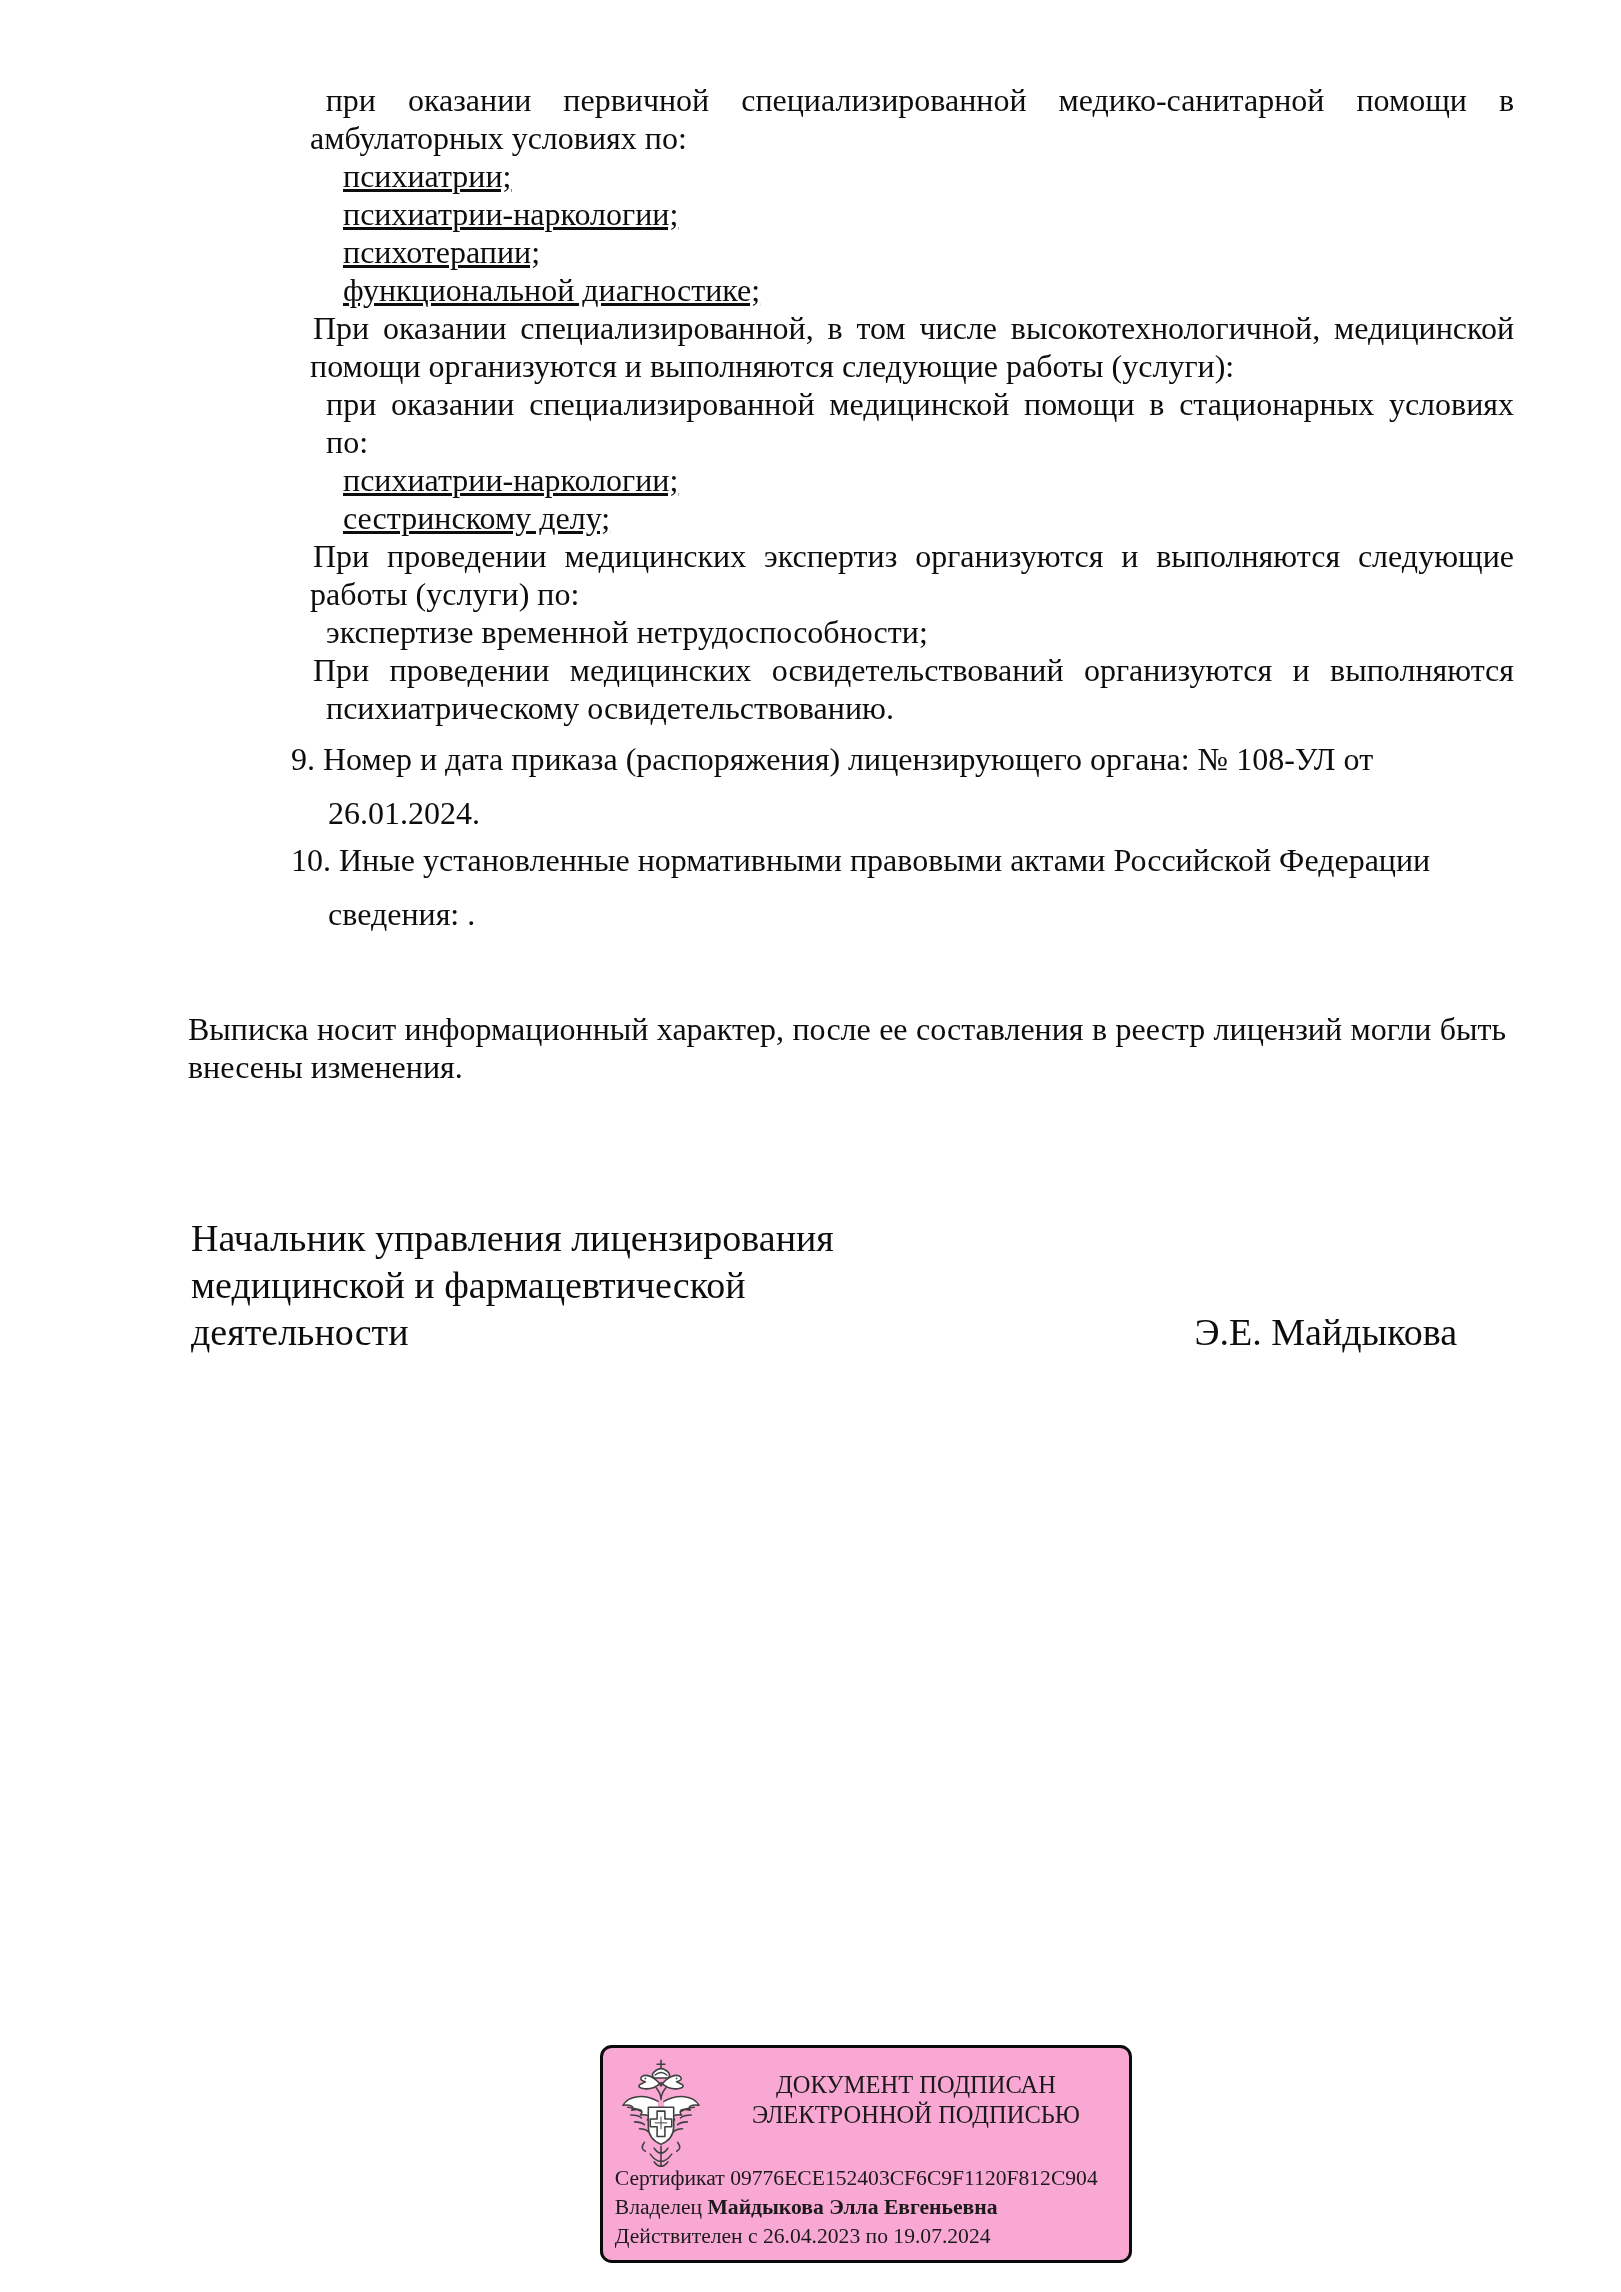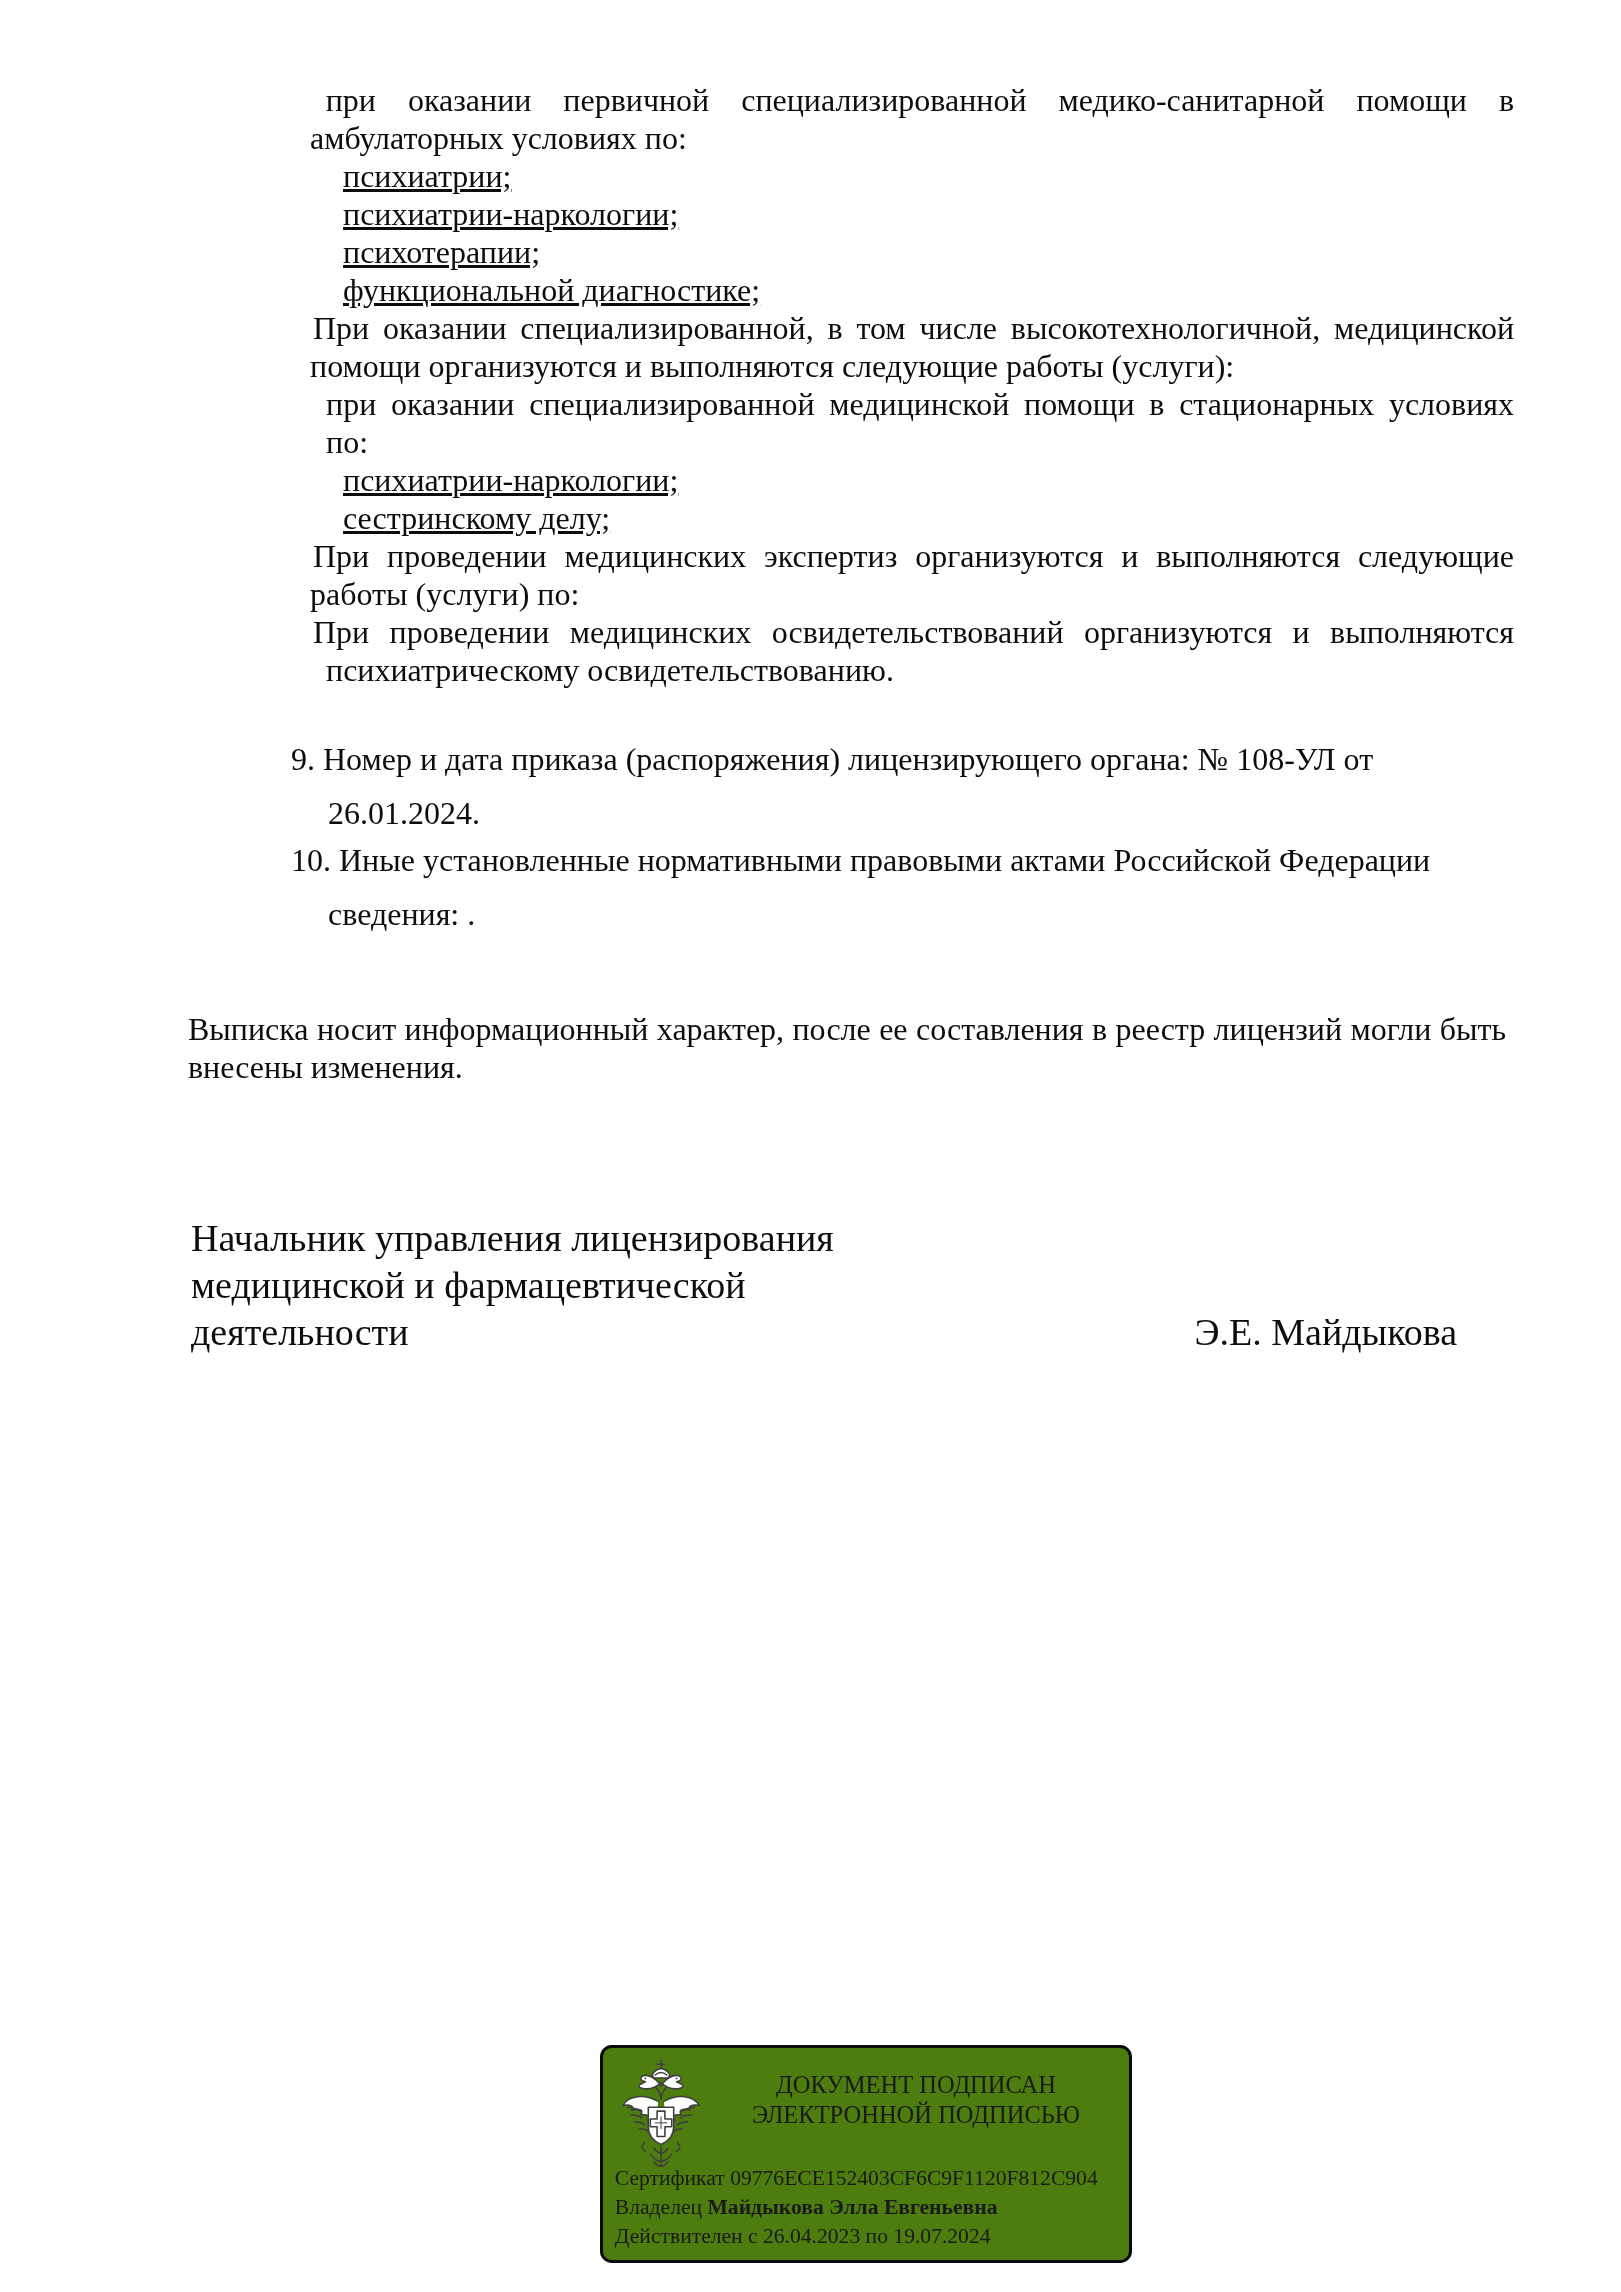--- a/index.html
+++ b/index.html
@@ -46,21 +46,21 @@
   .signature{
     position:absolute;left:191px;top:1168px;width:1266px;
     font-size:38px;line-height:47px;margin-top:47px;
   }
   .sig-row{display:flex;justify-content:space-between;align-items:baseline;}
   
   .stamp{
     position:absolute;left:600px;top:2045px;width:532px;height:218px;
     box-sizing:border-box;
     border:3.9px solid #0a0a0a;border-radius:11.8px;
-    background:#4d7c0f;
+    background:#f9a8d4;
   }
   .emblem{position:absolute;left:15.7px;top:9.8px;width:84px;height:118px;}
   .stamp-title{
     position:absolute;left:106px;right:5.9px;top:21.6px;
     font-size:24.5px;line-height:30px;text-align:center;color:#1a1a1a;
   }
   .stamp-fields{
     position:absolute;left:11.8px;top:116px;right:5.9px;
     font-size:21.6px;line-height:29px;color:#1a1a1a;
   }
@@ -79,20 +79,21 @@
     <div class="line ind-item">психиатрии-наркологии;</div>
     <div class="line ind-item">психотерапии;</div>
     <div class="line ind-item">функциональной диагностике;</div>
     <div class="line fill ind-cap">При оказании специализированной, в том числе высокотехнологичной, медицинской</div>
     <div class="line ind-para">помощи организуются и выполняются следующие работы (услуги):</div>
     <div class="line fill ind-sub">при оказании специализированной медицинской помощи в стационарных условиях по:</div>
     <div class="line ind-item">психиатрии-наркологии;</div>
     <div class="line ind-item">сестринскому делу;</div>
     <div class="line fill ind-cap">При проведении медицинских экспертиз организуются и выполняются следующие</div>
     <div class="line ind-para">работы (услуги) по:</div>
+    <div class="line ind-sub">экспертизе временной нетрудоспособности;</div>
     <div class="line fill ind-cap">При проведении медицинских освидетельствований организуются и выполняются</div>
     <div class="line ind-sub">психиатрическому освидетельствованию.</div>
   </div>
 
   <div class="clause clause-9">
     <div class="line ind-c1">9. Номер и дата приказа (распоряжения) лицензирующего органа: № 108-УЛ от</div>
     <div class="line ind-c2">26.01.2024.</div>
   </div>
 
   <div class="clause clause-10">

